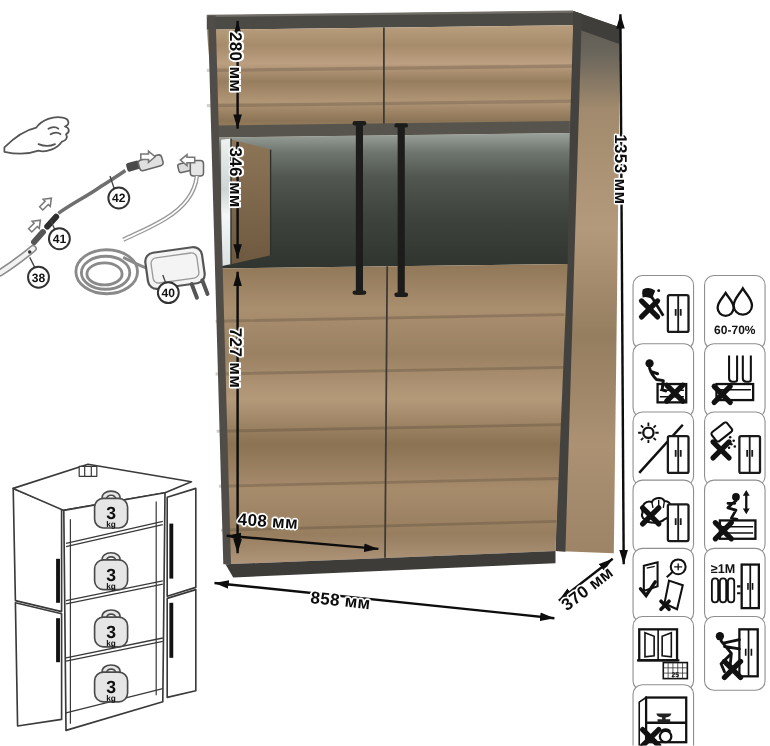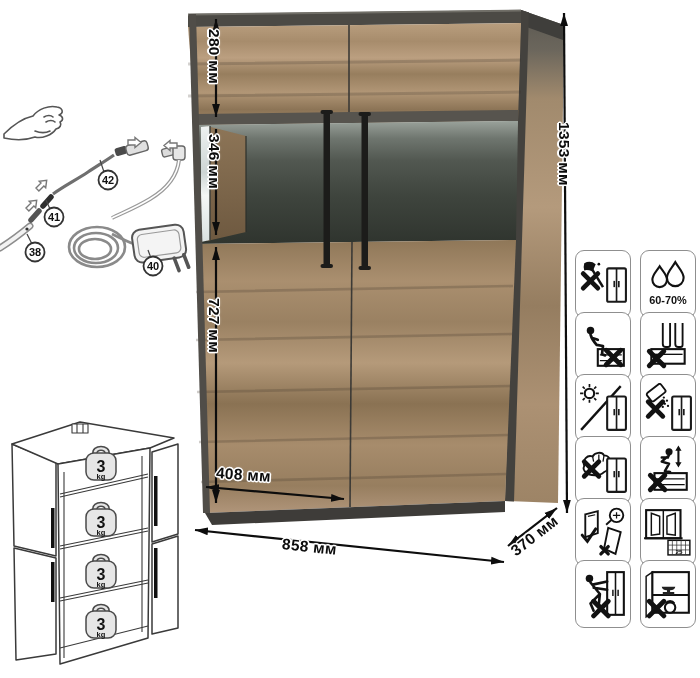--- a/index.html
+++ b/index.html
@@ -380,20 +380,35 @@
       <line x1="9.5" y1="9" x2="16.5" y2="7.5" stroke="#111" stroke-width="1.1"></line>
       <path d="M4,27 L9,33 L17,21" stroke="#111" stroke-width="2.8" fill="none" stroke-linecap="round"></path>
       <circle cx="37" cy="8" r="6.5" fill="#fff" stroke="#111" stroke-width="1.8"></circle>
       <path d="M33.5,8 h7 M37,5 v6" stroke="#111" stroke-width="1.2"></path>
       <path d="M32,12.5 L27,17" stroke="#111" stroke-width="1.8"></path>
       <path d="M29,20 L41,24 L36,45 L25,40 Z" fill="#fff" stroke="#111" stroke-width="1.8"></path>
       <path d="M22,38 l7,7 m0,-7 l-7,7" stroke="#111" stroke-width="3.2" stroke-linecap="round"></path>
     </svg>
   </div>
 
+  <div class="tile">
+    <svg viewBox="0 0 48 48">
+      <text x="3" y="13" font-size="11" class="t-bold">≥1М</text>
+      <g fill="#fff" stroke="#111" stroke-width="1.6">
+        <rect x="4" y="18" width="5.5" height="21" rx="2.7"></rect>
+        <rect x="11" y="18" width="5.5" height="21" rx="2.7"></rect>
+        <rect x="18" y="18" width="5.5" height="21" rx="2.7"></rect>
+      </g>
+      <path d="M26,25 h5 M26,31 h5" stroke="#111" stroke-width="1.8" stroke-dasharray="3 2"></path>
+      <path d="M31,22.5 l4.5,2.5 -4.5,2.5 z M31,28.5 l4.5,2.5 -4.5,2.5 z" fill="#111"></path>
+      <rect x="30" y="6" width="15" height="38" fill="#fff" stroke="#111" stroke-width="2"></rect>
+      <line x1="37.5" y1="6" x2="37.5" y2="44" stroke="#111" stroke-width="1.5"></line>
+      <path d="M35.5,22 v6 M39.5,22 v6" stroke="#111" stroke-width="1.4"></path>
+    </svg>
+  </div>
 
   <div class="tile">
     <svg viewBox="0 0 48 48">
       <rect x="3" y="3" width="33" height="27" fill="#fff" stroke="#111" stroke-width="2"></rect>
       <line x1="19.5" y1="3" x2="19.5" y2="30" stroke="#111" stroke-width="1.4"></line>
       <path d="M8,6 L16,9 V26 L8,27 Z M31,6 L23,9 V26 L31,27 Z" fill="#fff" stroke="#111" stroke-width="1.4"></path>
       <line x1="1" y1="30" x2="38" y2="30" stroke="#111" stroke-width="2"></line>
       <g>
         <rect x="24" y="32" width="21" height="14" fill="#fff" stroke="#111" stroke-width="1.4"></rect>
         <path d="M28.2,32 v14 M32.4,32 v14 M36.6,32 v14 M40.8,32 v14 M24,36.6 h21 M24,41.2 h21" stroke="#333" stroke-width="0.7"></path>

